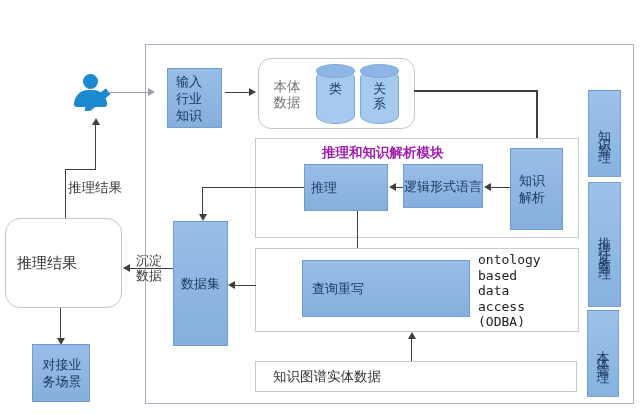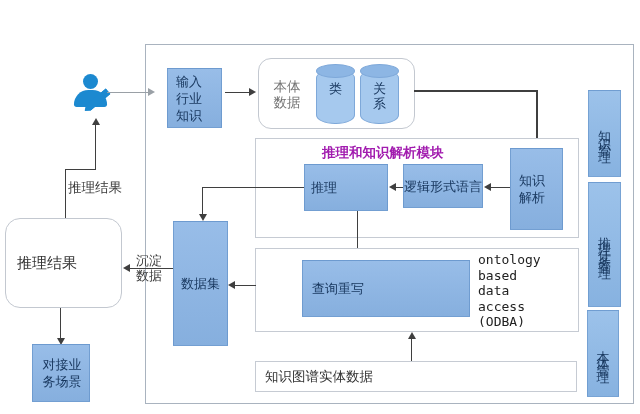--- a/index.html
+++ b/index.html
@@ -136,21 +136,21 @@
     <div>ontology</div>
     <div>based</div>
     <div>data</div>
     <div>access</div>
     <div>(ODBA)</div>
   </div>
 
   <div class="hl thin" style="left:234px;top:285px;width:22px;"></div>
   <div class="ah ah-l" style="left:228px;top:281px;"></div>
 
-  <div class="abs container" style="left:255px;top:361px;width:322px;height:31px;display:flex;align-items:center;box-sizing:border-box;padding-left:9px;">
+  <div class="abs container" style="left:255px;top:361px;width:322px;height:31px;display:flex;align-items:center;box-sizing:border-box;padding-left:17px;">
     <span style="font-size:13.5px;color:#333;">知识图谱实体数据</span>
   </div>
 
   <div class="vl thin" style="left:411px;top:339px;height:22px;"></div>
   <div class="ah ah-u" style="left:408px;top:332px;"></div>
 
   <div class="abs node" style="left:173px;top:221px;width:55px;height:125px;justify-content:center;">
     <span>数据集</span>
   </div>
 

